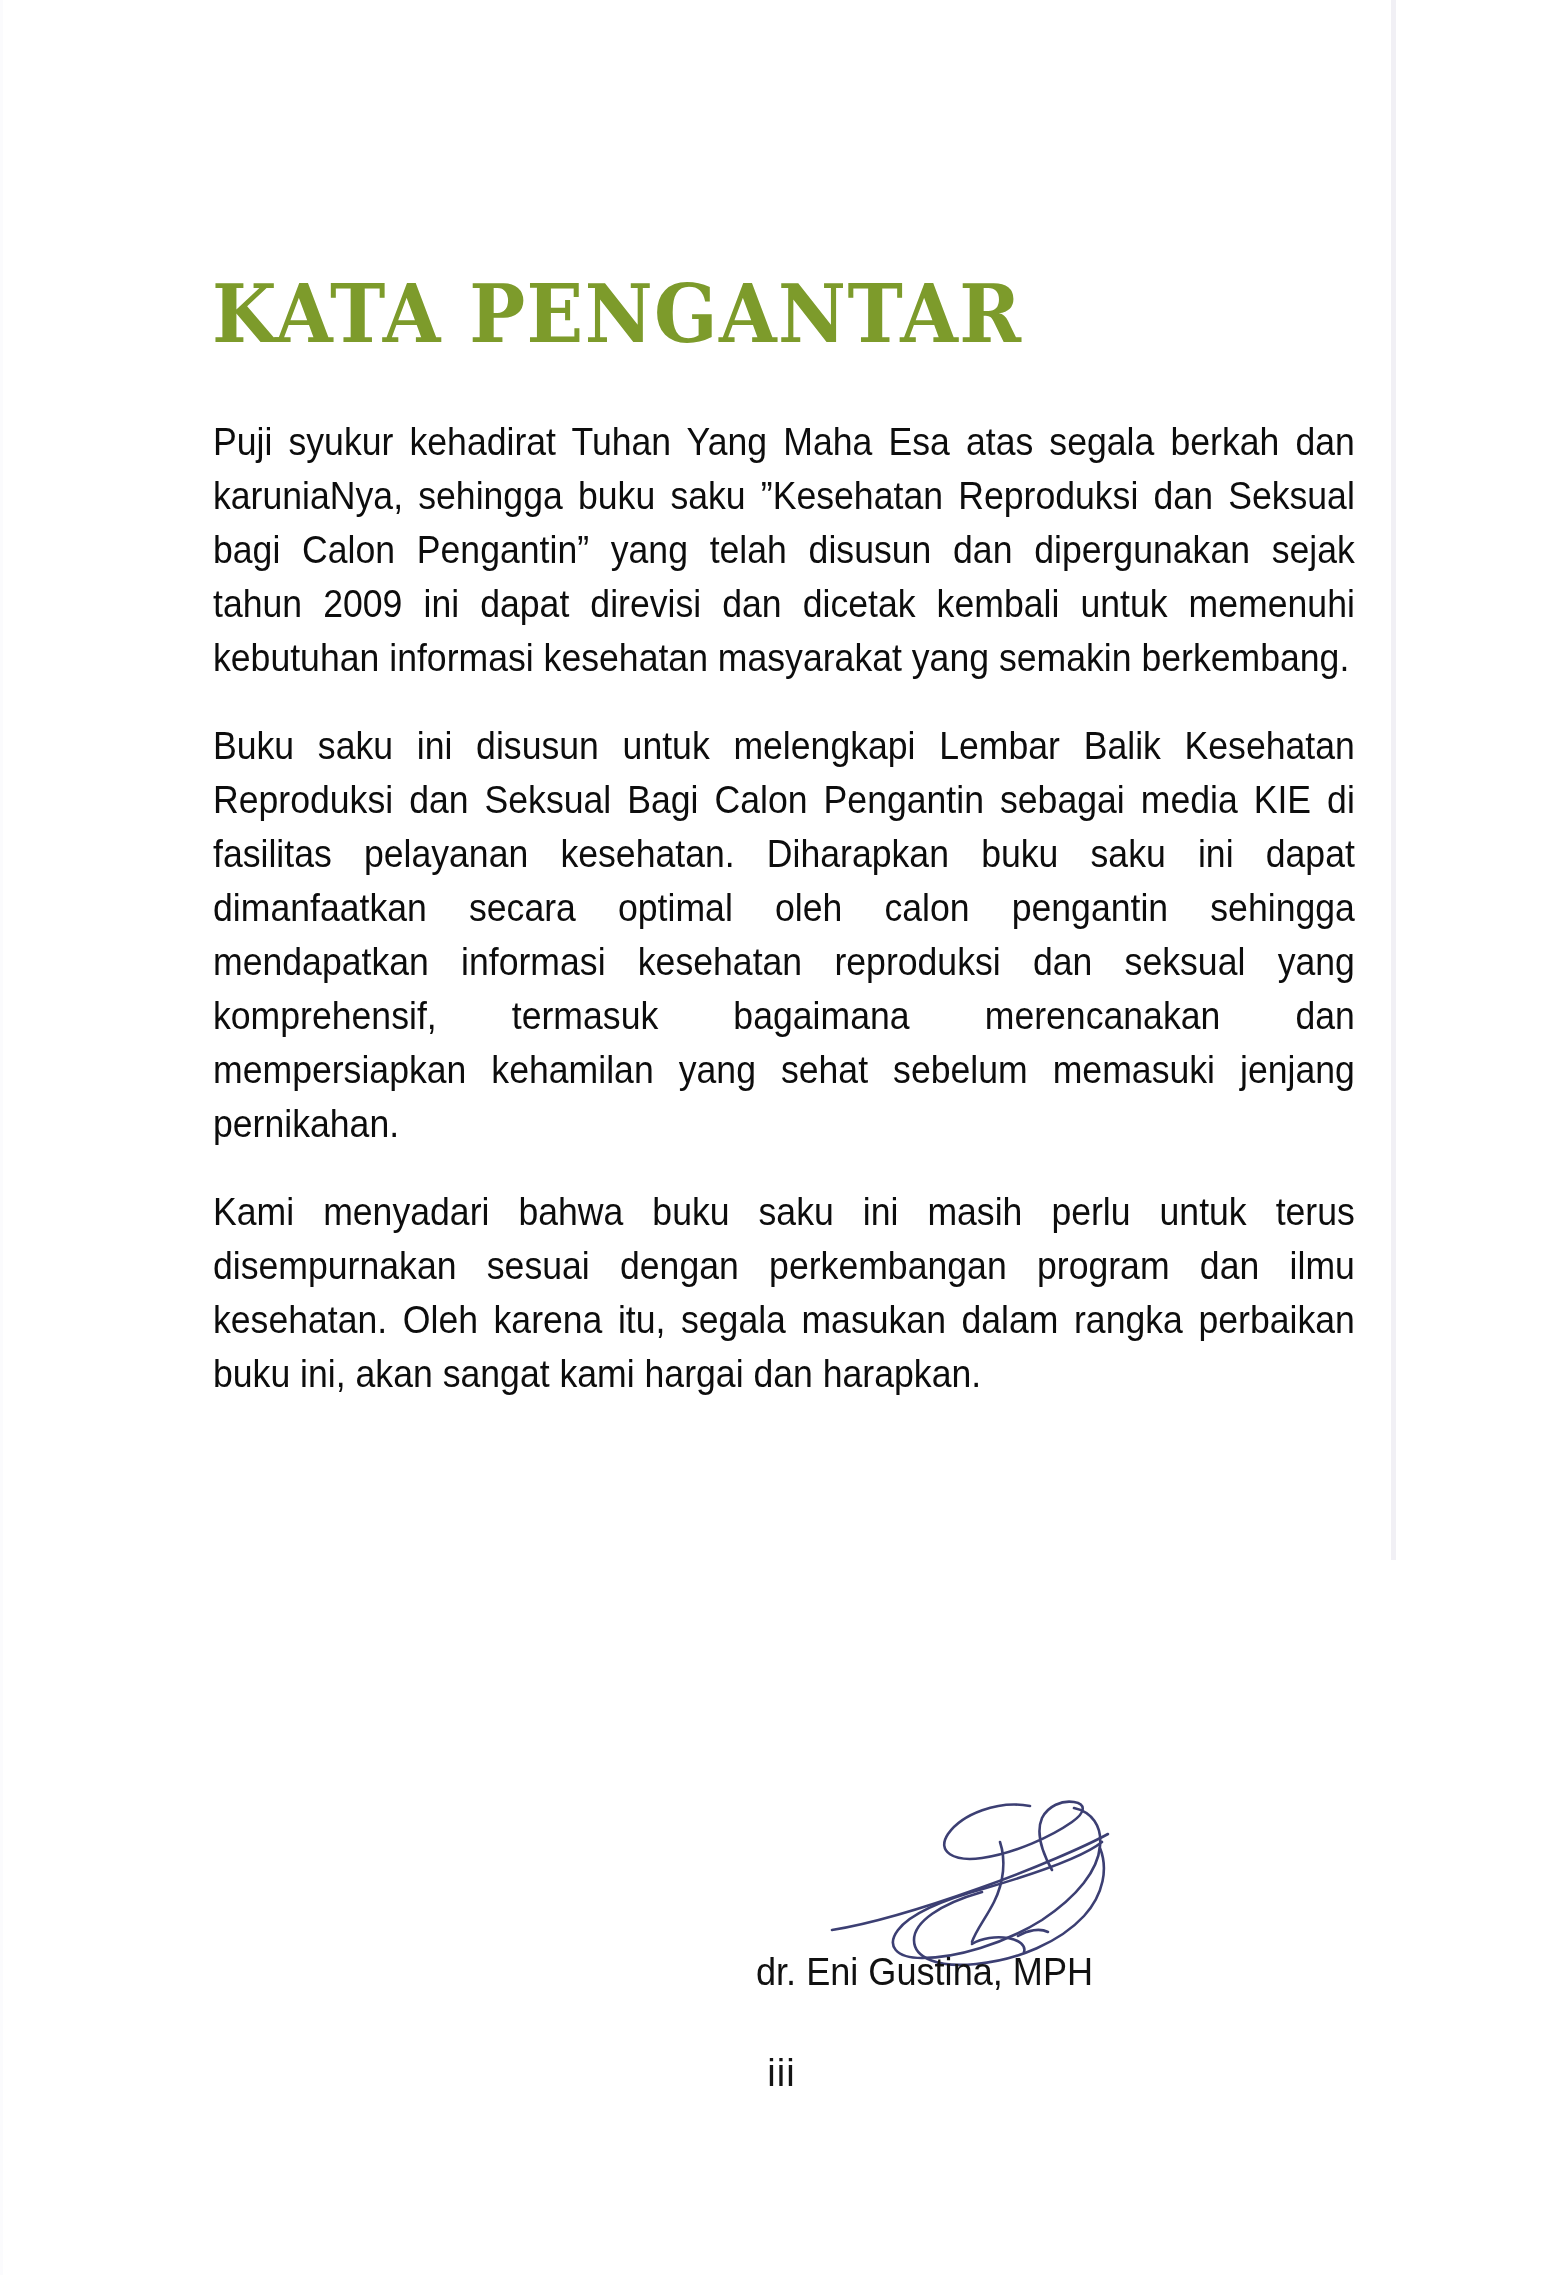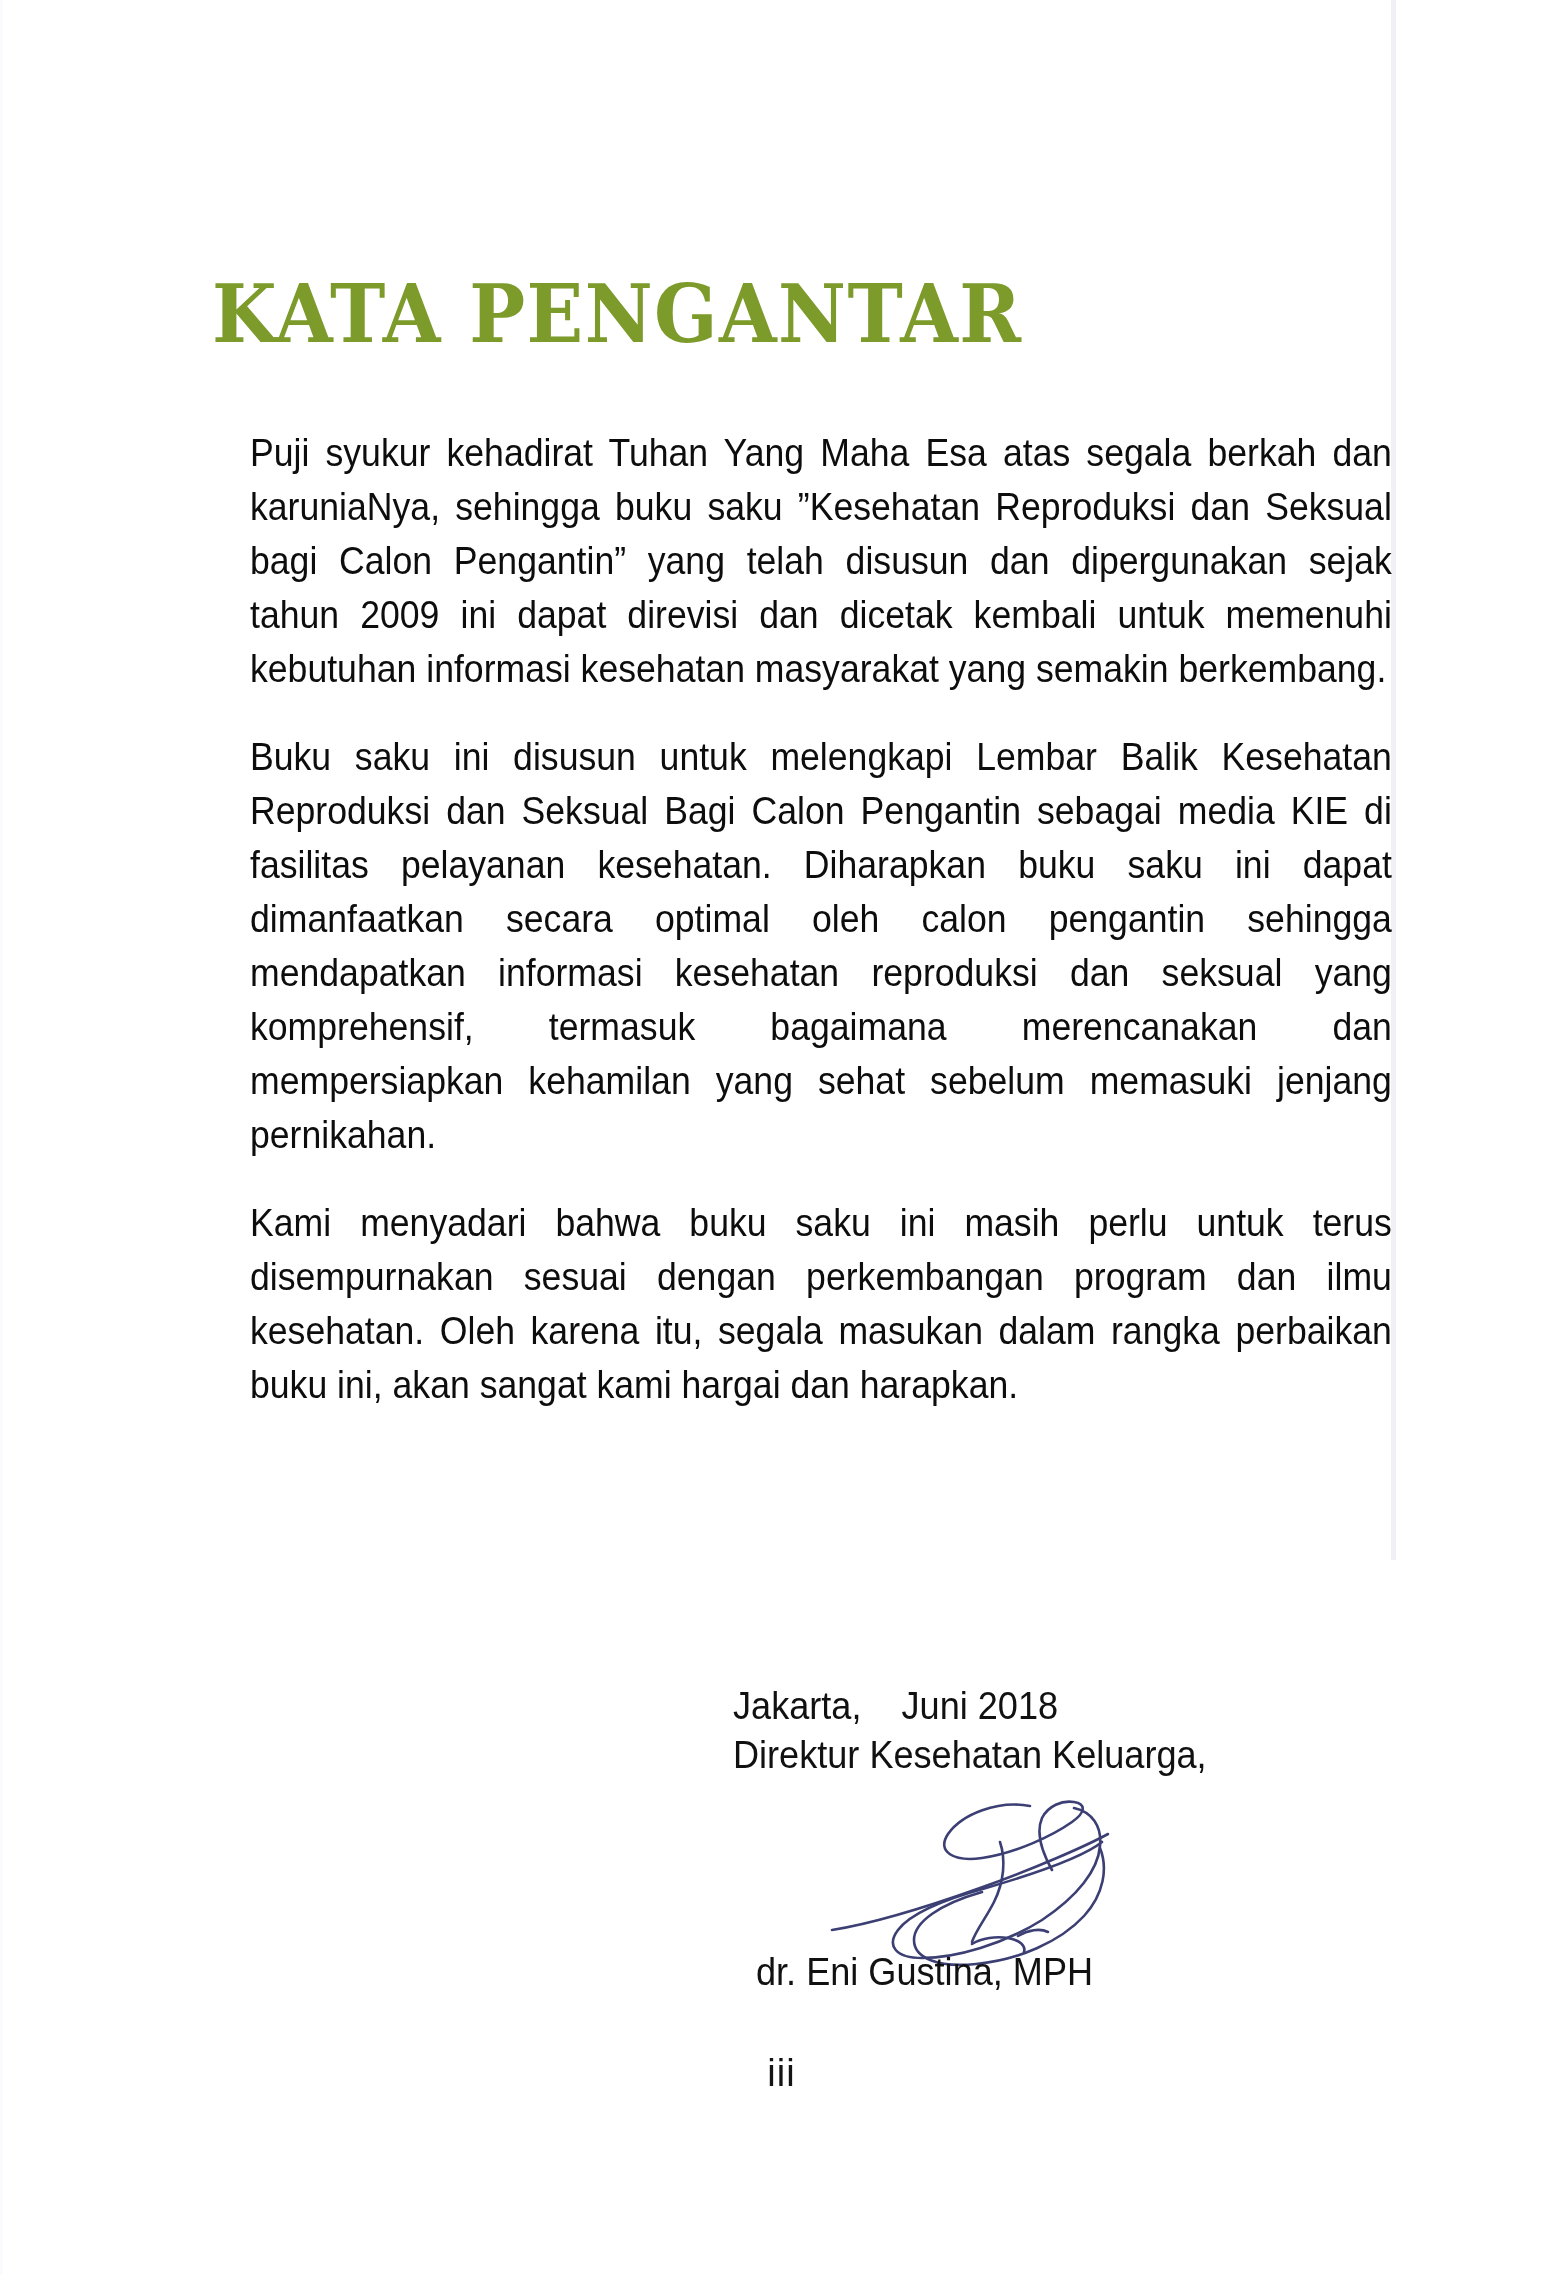--- a/index.html
+++ b/index.html
@@ -50,22 +50,21 @@
     transform: scaleX(0.93);
     transform-origin: left top;
     white-space: nowrap;
   }
 
   
   .body-block {
     position: absolute;
     left: 213px;
     width: 1143px;
-    top: 426px;
-    margin-left: 37px;
+    top: 415px;
   }
 
   p.para {
     margin: 0 0 34px 0;
     font-family: "Liberation Sans", "DejaVu Sans", sans-serif;
     font-size: 38.5px;
     line-height: 54px;
     color: #0d0d0d;
     text-align: justify;
     text-justify: inter-word;
@@ -138,24 +137,20 @@
   <div class="edge-right"></div>
 
   <h1 class="page-title">KATA PENGANTAR</h1>
 
   <div class="body-block">
     <p class="para">Puji syukur kehadirat Tuhan Yang Maha Esa atas segala berkah dan karuniaNya, sehingga buku saku ”Kesehatan Reproduksi dan Seksual bagi Calon Pengantin” yang telah disusun dan dipergunakan sejak tahun 2009 ini dapat direvisi dan dicetak kembali untuk memenuhi kebutuhan informasi kesehatan masyarakat yang semakin berkembang.</p>
     <p class="para">Buku saku ini disusun untuk melengkapi Lembar Balik Kesehatan Reproduksi dan Seksual Bagi Calon Pengantin sebagai media KIE di fasilitas pelayanan kesehatan. Diharapkan buku saku ini dapat dimanfaatkan secara optimal oleh calon pengantin sehingga mendapatkan informasi kesehatan reproduksi dan seksual yang komprehensif, termasuk bagaimana merencanakan dan mempersiapkan kehamilan yang sehat sebelum memasuki jenjang pernikahan.</p>
     <p class="para">Kami menyadari bahwa buku saku ini masih perlu untuk terus disempurnakan sesuai dengan perkembangan program dan ilmu kesehatan. Oleh karena itu, segala masukan dalam rangka perbaikan buku ini, akan sangat kami hargai dan harapkan.</p>
   </div>
 
-  <div class="sig-block">
-    <div class="sig-line">Jakarta,    Juni 2018</div>
-    <div class="sig-line">Direktur Kesehatan Keluarga,</div>
-  </div>
 
   <div class="signature-wrap">
     <svg width="400" height="200" viewBox="0 0 400 200" fill="none" xmlns="http://www.w3.org/2000/svg">
       <g stroke="#3c3f73" stroke-width="2.6" fill="none" stroke-linecap="round" stroke-linejoin="round">
 
         <path d="M240 28 C208 22 172 36 158 56 C146 74 164 84 192 80 C226 75 262 58 282 44 C296 34 296 26 284 24 C272 22 258 28 252 40 C246 54 252 74 262 92"></path>
 
         <path d="M284 30 C302 34 312 48 310 68 C308 92 288 118 252 142 C214 166 166 180 132 180 C106 180 96 168 108 152 C120 136 152 122 196 110 C244 96 292 80 312 64"></path>
 
         <path d="M310 70 C318 90 314 116 294 138 C270 164 228 182 186 186 C148 190 124 180 124 162 C124 144 150 126 192 114"></path>

